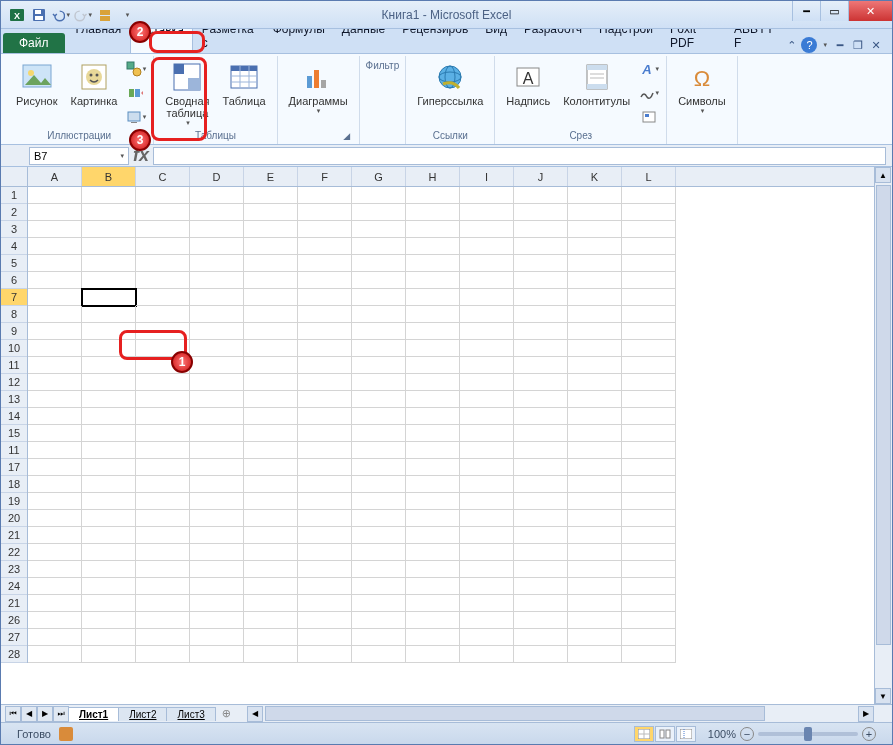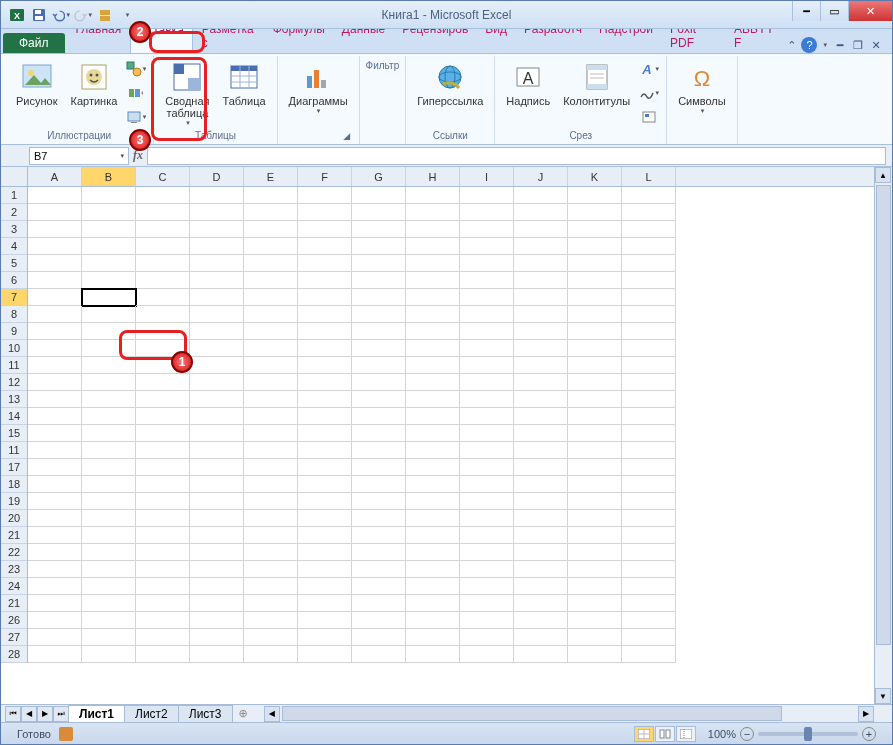--- a/index.html
+++ b/index.html
@@ -10,21 +10,21 @@
 .titlebar { height: 28px; background: linear-gradient(#e5eff9, #cfe0f5); display: flex; align-items: center; position: relative; border-bottom: 1px solid #a7c0e0; }
 .qat { display: flex; align-items: center; gap: 2px; padding-left: 6px; }
 .qat-btn { width: 20px; height: 20px; display: flex; align-items: center; justify-content: center; border: 1px solid transparent; border-radius: 2px; cursor: pointer; }
 .title-text { position: absolute; left: 0; right: 0; text-align: center; color: #4b6184; font-size: 12px; pointer-events: none; }
 .win-controls { position: absolute; right: 0; top: 0; display: flex; height: 20px; }
 .win-btn { width: 28px; height: 20px; display: flex; align-items: center; justify-content: center; font-size: 11px; cursor: pointer; border-left: 1px solid #a7c0e0; background: linear-gradient(#e5eff9,#cfe0f5); }
 .win-close { background: linear-gradient(#e77,#c33); color: #fff; width: 44px; border-top-right-radius: 0; }
 
 .ribbon-tabs { height: 24px; display: flex; align-items: flex-end; padding-left: 2px; background: #cfe0f5; gap: 1px; }
 .tab-file { background: #217346; color: #fff; padding: 3px 16px; border-top-left-radius: 3px; border-top-right-radius: 3px; font-size: 12px; cursor: pointer; margin-right: 2px; }
-.ribbon-tab { padding: 3px 8px; color: #be185d; font-size: 12px; cursor: pointer; border-top-left-radius: 3px; border-top-right-radius: 3px; }
+.ribbon-tab { padding: 3px 8px; color: #0f172a; font-size: 12px; cursor: pointer; border-top-left-radius: 3px; border-top-right-radius: 3px; }
 .ribbon-tab.active { background: #f5faff; border: 1px solid #a7c0e0; border-bottom: 1px solid #f5faff; margin-bottom: -1px; }
 .ribbon-right { margin-left: auto; display: flex; gap: 5px; padding-right: 8px; align-items: center; color: #3a5785; }
 .help-icon { width: 16px; height: 16px; border-radius: 50%; background: #3a7bd5; color: #fff; font-size: 11px; display: flex; align-items: center; justify-content: center; cursor: pointer; }
 .mini-window-controls { display:flex; gap:2px; }
 .mini-window-controls span { width:16px; height:16px; display:flex;align-items:center;justify-content:center; cursor:pointer; color:#3a5785; font-size:11px;}
 
 .ribbon { height: 92px; background: #f5faff; border-top: 1px solid #a7c0e0; border-bottom: 1px solid #a7c0e0; display: flex; padding: 2px 4px 0; }
 .group { display: flex; flex-direction: column; align-items: center; border-right: 1px solid #d0dceb; padding: 2px 6px 0; }
 .group-content { display: flex; gap: 3px; flex: 1; align-items: flex-start; }
 .group-label { font-size: 10px; color: #5a7090; padding: 2px 0 3px; position: relative; width: 100%; text-align: center; }
@@ -32,21 +32,21 @@
 .big-btn { display: flex; flex-direction: column; align-items: center; padding: 2px 4px 0; border: 1px solid transparent; border-radius: 3px; cursor: pointer; min-width: 42px; }
 .big-icon { width: 32px; height: 32px; margin-bottom: 2px; display:flex;align-items:center;justify-content:center; }
 .big-label { font-size: 11px; color: #333; text-align: center; line-height: 12px; }
 .small-icons { display: flex; flex-direction: column; gap: 2px; }
 .small-btn { width: 22px; height: 22px; border: 1px solid transparent; border-radius: 2px; cursor: pointer; display:flex;align-items:center;justify-content:center;}
 .dd { font-size: 7px; color: #555; margin-left: 1px; }
 
 .formula-bar { height: 22px; background: #e8eef6; border-bottom: 1px solid #a7c0e0; display: flex; align-items: center; }
 .namebox { width: 100px; height: 18px; background: #fff; border: 1px solid #a7bcd8; margin-left: 28px; font-size:11px; padding:0 4px; display:flex; align-items:center; justify-content:space-between; }
 .fx-buttons { display:flex; gap:2px; margin:0 4px; color:#999; }
-.fx-buttons span { font-size:12px; font-style:italic; font-weight:bold;font-family:Liberation Serif, serif; }
+.fx-buttons span { font-size:18px; font-style:italic; font-weight:bold; }
 .formula-input { flex: 1; height: 18px; background: #fff; border: 1px solid #a7bcd8; margin-right: 6px; }
 
 .sheet-area { flex: 1; position: relative; background: #fff; display: flex; }
 .row-headers-container { display:flex; flex-direction:column; }
 .corner { width: 27px; height: 20px; background: #e8eef6; border-right: 1px solid #a7bcd8; border-bottom: 1px solid #a7bcd8; }
 .row-headers { width: 27px; background: #e8eef6; border-right: 1px solid #a7bcd8; }
 .row-h { height: 17px; border-bottom: 1px solid #c8d4e6; font-size:11px; color:#333; display:flex;align-items:center;justify-content:center; cursor:pointer;}
 .row-h.active { background: #ffd66b; }
 .grid-container { flex: 1; display:flex; flex-direction:column; position:relative; overflow:hidden;}
 .col-headers { height: 20px; background: #e8eef6; border-bottom: 1px solid #a7bcd8; display: flex; }
@@ -57,21 +57,21 @@
 .cell { width: 54px; height: 17px; border-right: 1px solid #d4d4d4; border-bottom: 1px solid #d4d4d4; }
 .cell.selected { outline: 2px solid #000; outline-offset: -1px; background:#fff; }
 
 .vscroll { width: 18px; background: #e8eef6; border-left: 1px solid #a7bcd8; position:relative; }
 .vscroll .btn, .hscroll .btn { width:16px; height:16px; background:#d8e2f0; border:1px solid #a7bcd8; font-size:8px; display:flex;align-items:center;justify-content:center; cursor:pointer;}
 .vscroll .thumb { position:absolute; top:18px; left:1px; width:15px; height:460px; background:#cfd9ea; border:1px solid #a7bcd8; }
 
 .sheet-tabs-row { height: 18px; background: #e8eef6; border-top: 1px solid #a7bcd8; display: flex; align-items: center; }
 .tab-nav { display:flex; gap:0; margin-left:4px;}
 .tab-nav-btn { width:16px; height:16px; border:1px solid #a7bcd8; background:#e0e8f2; font-size:8px; display:flex;align-items:center;justify-content:center; cursor:pointer;}
-.sheet-tab { padding: 1px 10px; font-size:12px; background:#dce6f2; border:1px solid #a7bcd8; border-bottom:none; cursor:pointer; margin-left:-1px;}
+.sheet-tab { padding: 1px 10px; font-size:10px; background:#dce6f2; border:1px solid #a7bcd8; border-bottom:none; cursor:pointer; margin-left:-1px;text-decoration:underline;}
 .sheet-tab.active { background:#fff; font-weight:bold; }
 .hscroll { flex:1; height:16px; background:#e8eef6; display:flex; margin-left:10px; position:relative;}
 .hscroll .thumb { position:absolute; left:18px; top:0; width:500px; height:15px; background:#cfd9ea; border:1px solid #a7bcd8;}
 
 .statusbar { height: 22px; background: linear-gradient(#d8e4f2, #c9d8ec); border-top: 1px solid #a7bcd8; display: flex; align-items: center; padding: 0 16px; font-size:11px; color:#3b4c63; }
 .zoom-controls { margin-left:auto; display:flex;align-items:center;gap:4px;}
 .view-btns { display:flex; gap:1px; margin-right:8px; }
 .view-btn { width:20px;height:16px; border:1px solid #a7bcd8; background:#eaf1fa; cursor:pointer; display:flex;align-items:center;justify-content:center;}
 .view-btn.active { background:#ffd66b; }
 .zoom-slider { width:100px; height:4px; background:#b0c0d8; position:relative; border-radius:2px;}

